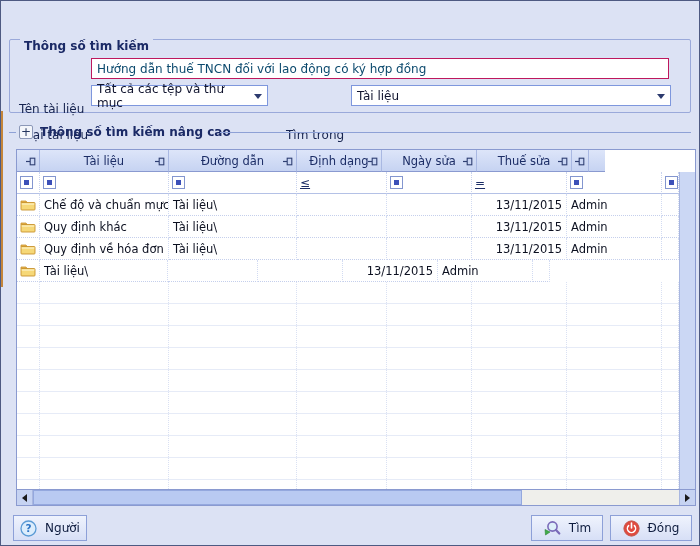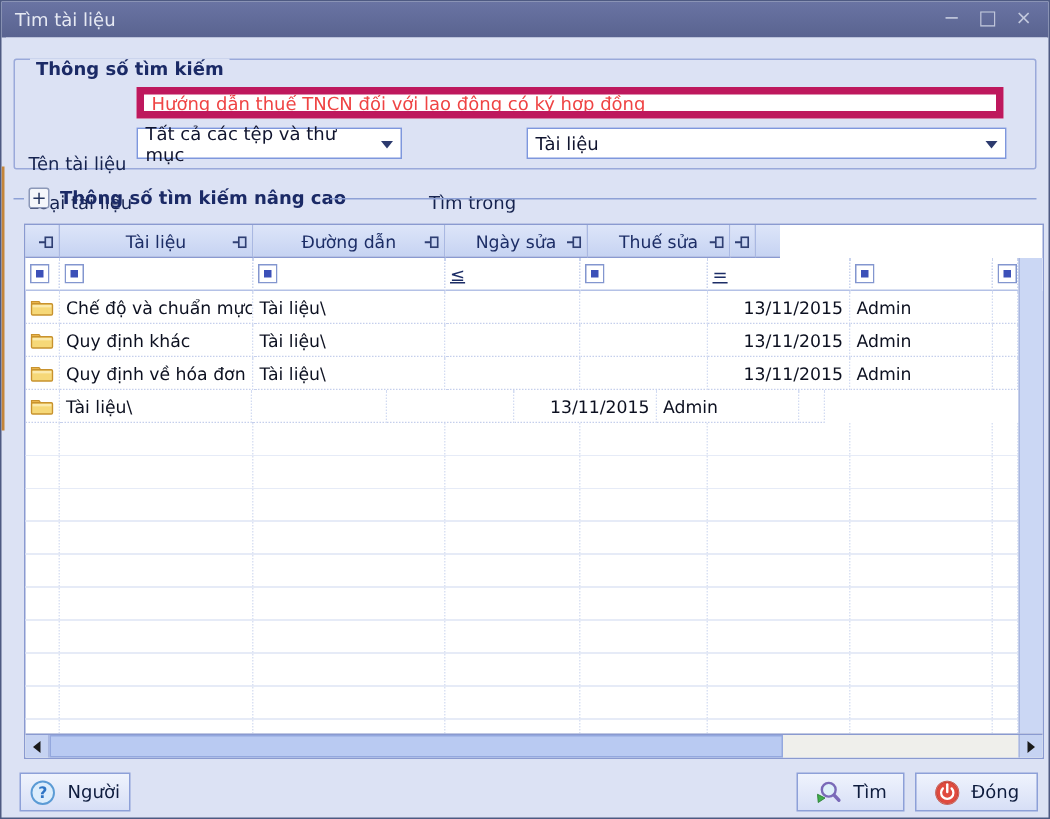--- a/index.html
+++ b/index.html
@@ -20,21 +20,21 @@
   .accent-strip{position:absolute;left:0;top:110px;width:2px;height:176px;background:#c4853a;z-index:5;}
   .client{position:absolute;top:24px;left:3px;width:694px;height:446px;background:#dce2f4;}
 
   
   .groupbox{position:absolute;left:5px;top:14px;width:682px;height:74px;
     border:1px solid #9aa9da;border-radius:2px;}
   .groupcap{position:absolute;left:10px;top:6px;transform:translateY(-50%);
     font-weight:bold;color:#1b2a66;font-size:12px;background:#dce2f4;padding:0 4px;}
   .flabel{position:absolute;font-size:12px;color:#16234f;height:16px;line-height:16px;margin-top:39px;}
   .txt{position:absolute;left:87px;top:33px;width:578px;height:21px;
-    border:5px solid #be185d;background:#fff;font-size:12px;color:#ef4444;
+    border:1px solid #be185d;background:#fff;font-size:12px;color:#0c4a6e;
     padding:1px 5px;font-family:inherit;}
   .combo{position:absolute;height:21px;border:1px solid #7e97dd;background:#fff;
     font-size:12px;color:#10142e;display:flex;align-items:center;
     padding:0 18px 0 5px;}
   .combo .arrow{position:absolute;right:5px;top:8px;width:0;height:0;
     border-left:4px solid transparent;border-right:4px solid transparent;
     border-top:5px solid #2c3a6e;}
 
   
   .adv-dash{position:absolute;left:5px;top:107px;width:7px;height:1px;background:#8ea1d6;}
@@ -90,28 +90,20 @@
   .btn-help{left:9px;width:74px;}
   .btn-find{left:527px;width:72px;}
   .btn-close{left:606px;width:82px;}
 </style>
 </head>
 <body>
 
 <div class="window">
   <div class="accent-strip"></div>
 
-  <div class="titlebar">
-    <span>Tìm tài liệu</span>
-    <span class="win-controls">
-      <span class="win-btn">−</span>
-      <span class="win-btn">□</span>
-      <span class="win-btn">×</span>
-    </span>
-  </div>
 
   <div class="client">
 
     <div class="groupbox">
       <span class="groupcap">Thông số tìm kiếm</span>
     </div>
 
     <span class="flabel" style="left:15px;top:37px;">Tên tài liệu</span>
     <input class="txt" value="Hướng dẫn thuế TNCN đối với lao động có ký hợp đồng" style="">
 
@@ -143,20 +135,27 @@
           </div>
           <div class="hcell" style="width: 129px;">
             <span>Tài liệu</span>
             <svg class="pin" width="10" height="9" viewBox="0 0 10 9">
               <line x1="0" y1="4.5" x2="4" y2="4.5" stroke="#2f3f73" stroke-width="1.2"></line>
               <rect x="4.2" y="1.2" width="4.6" height="6.6" fill="#c9d5f3" stroke="#2f3f73" stroke-width="1.1"></rect>
             </svg>
           </div>
           <div class="hcell" style="width: 128px;">
             <span>Đường dẫn</span>
+            <svg class="pin" width="10" height="9" viewBox="0 0 10 9">
+              <line x1="0" y1="4.5" x2="4" y2="4.5" stroke="#2f3f73" stroke-width="1.2"></line>
+              <rect x="4.2" y="1.2" width="4.6" height="6.6" fill="#c9d5f3" stroke="#2f3f73" stroke-width="1.1"></rect>
+            </svg>
+          </div>
+          <div class="hcell" style="width: 85px;">
+            <span>Định dạng</span>
             <svg class="pin" width="10" height="9" viewBox="0 0 10 9">
               <line x1="0" y1="4.5" x2="4" y2="4.5" stroke="#2f3f73" stroke-width="1.2"></line>
               <rect x="4.2" y="1.2" width="4.6" height="6.6" fill="#c9d5f3" stroke="#2f3f73" stroke-width="1.1"></rect>
             </svg>
           </div>
           <div class="hcell" style="width: 95px;">
             <span>Ngày sửa</span>
             <svg class="pin" width="10" height="9" viewBox="0 0 10 9">
               <line x1="0" y1="4.5" x2="4" y2="4.5" stroke="#2f3f73" stroke-width="1.2"></line>
               <rect x="4.2" y="1.2" width="4.6" height="6.6" fill="#c9d5f3" stroke="#2f3f73" stroke-width="1.1"></rect>

